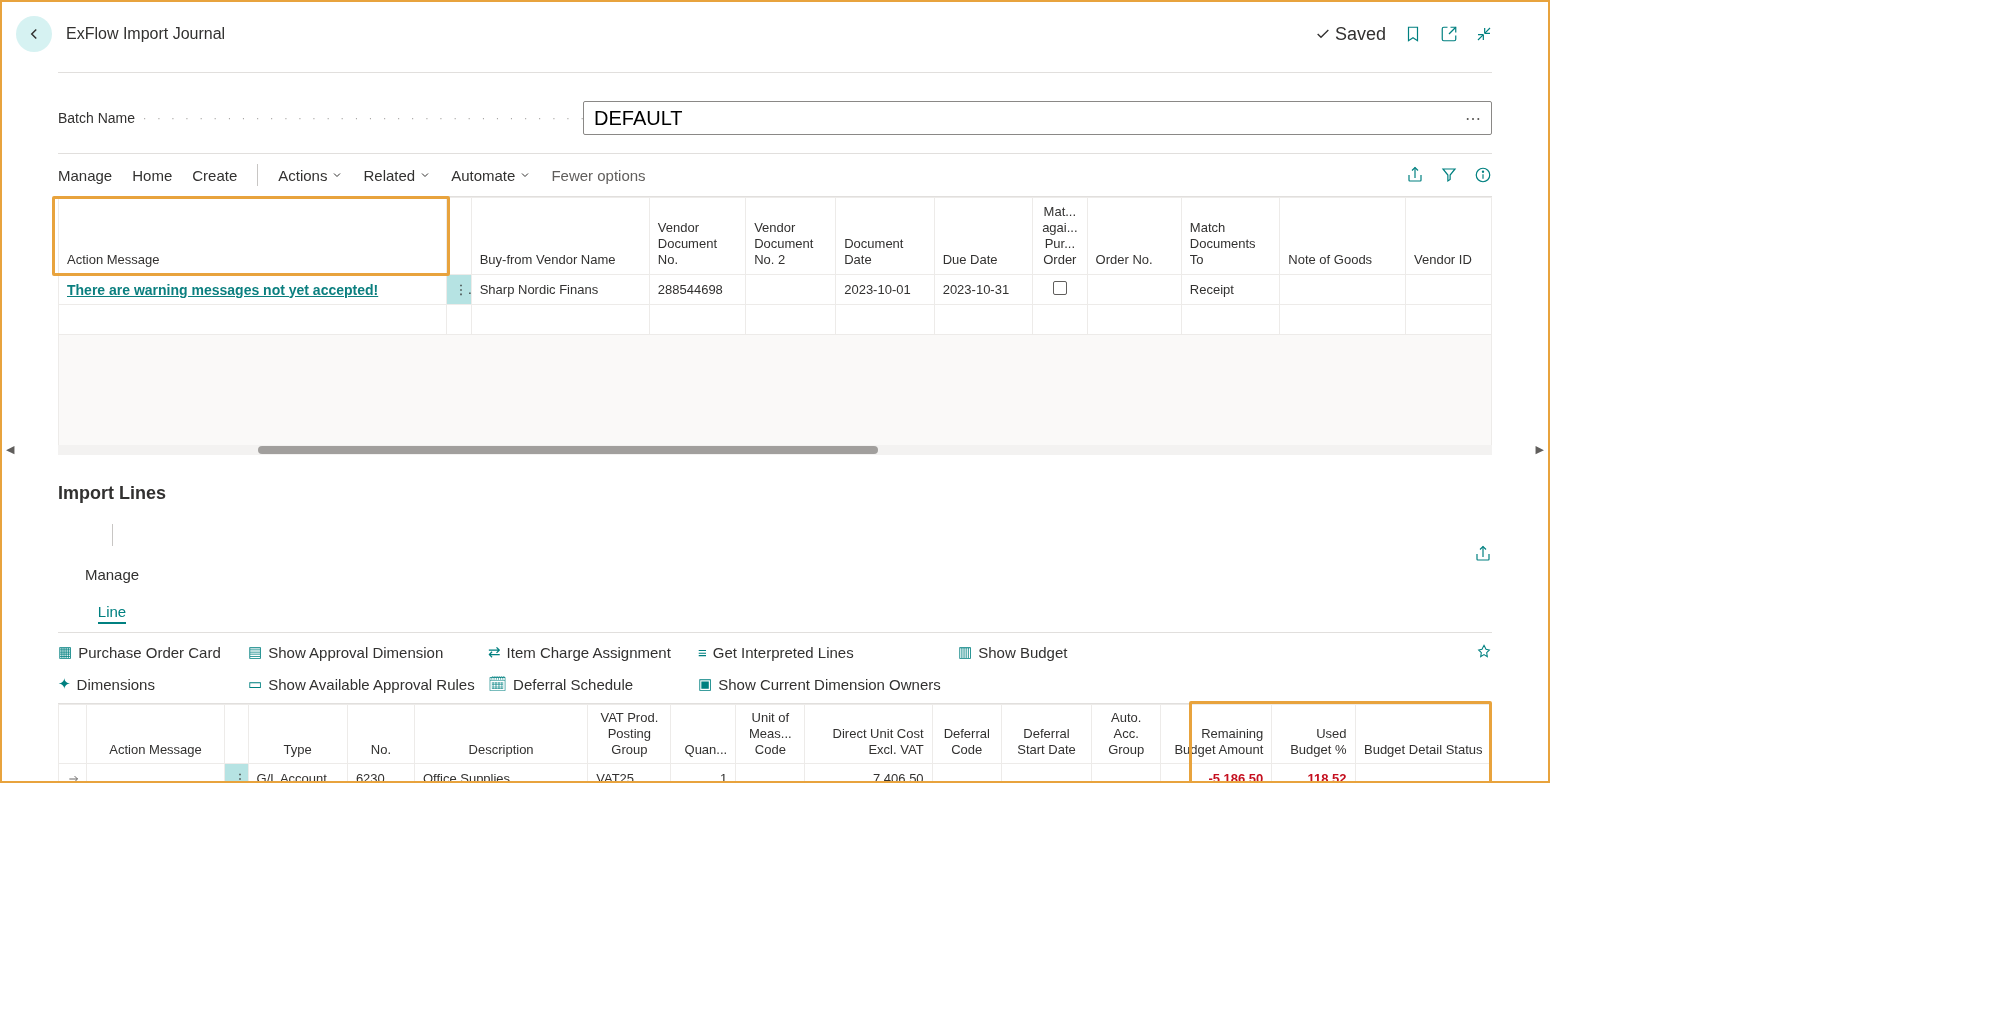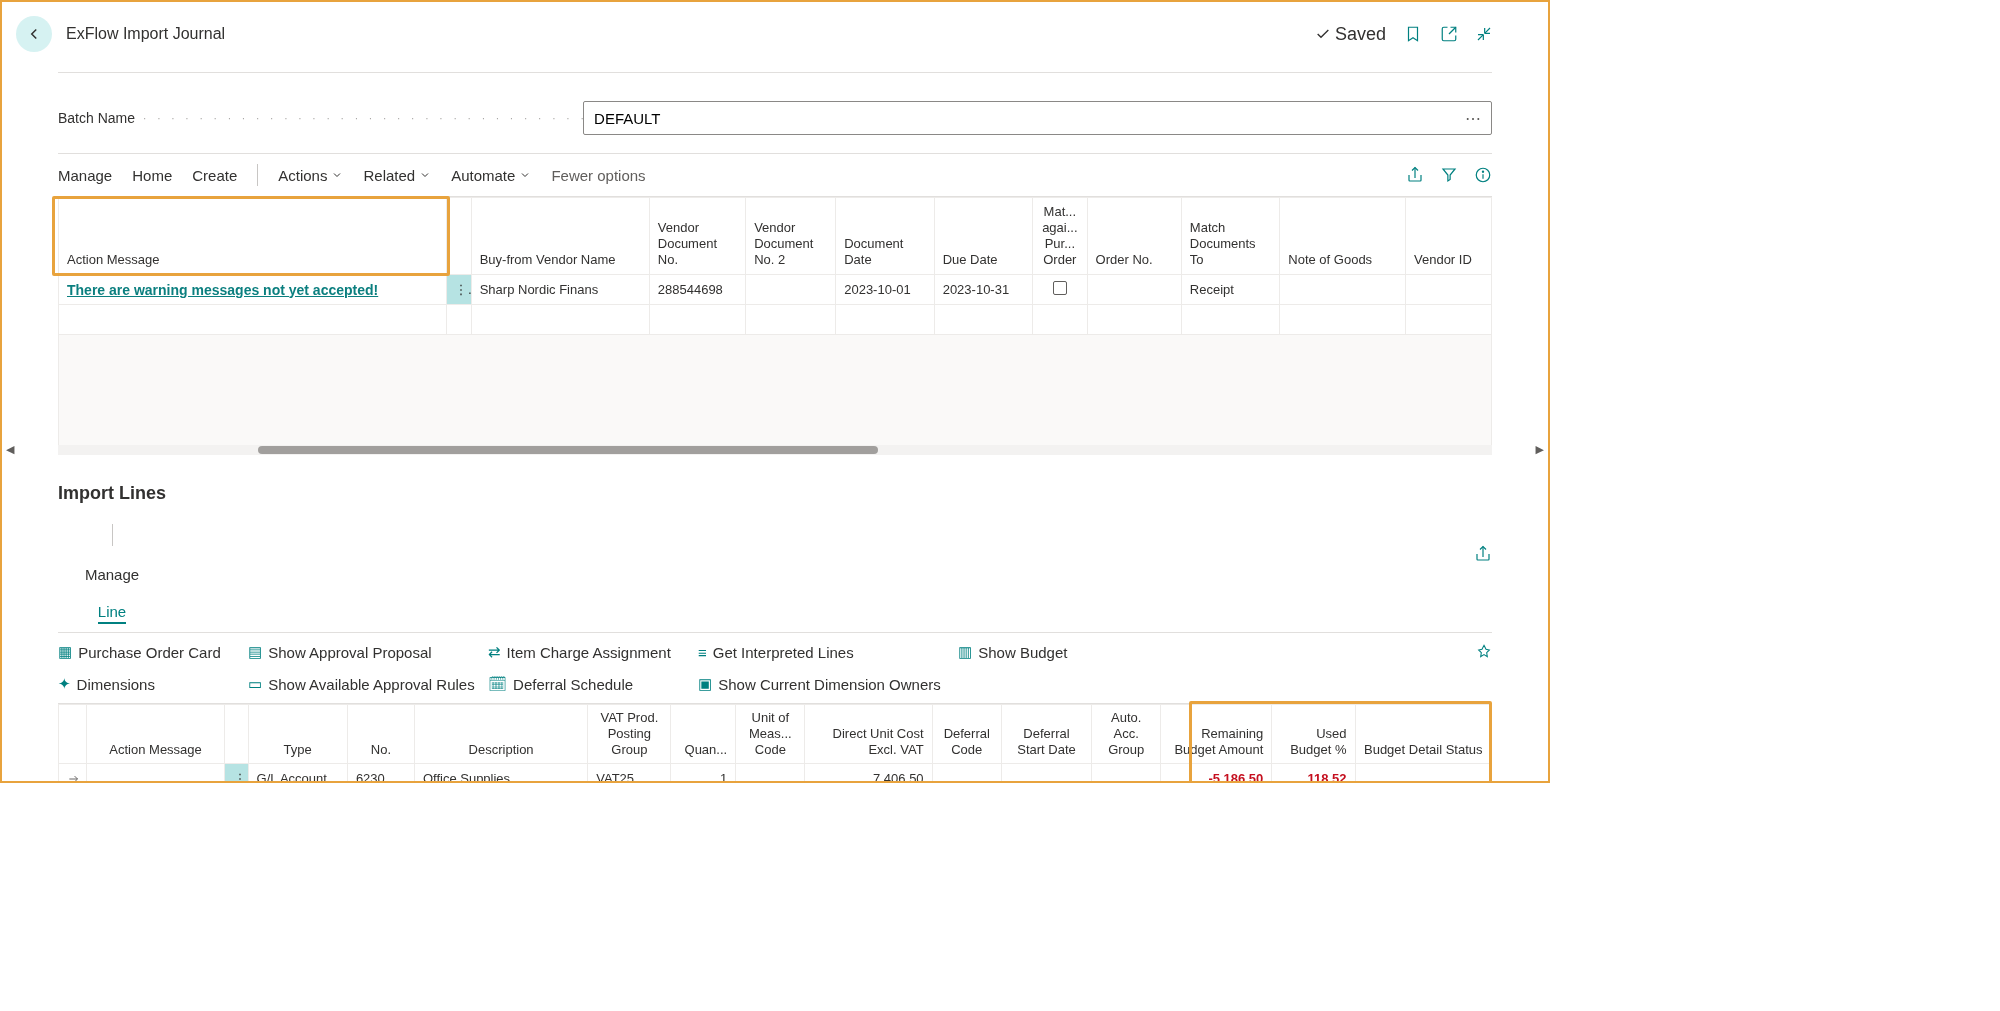--- a/index.html
+++ b/index.html
@@ -43,21 +43,21 @@
     flex: 0 0 auto;
     letter-spacing: 4px; color: #a19f9d; font-size: 10px;
     width: 440px; overflow: hidden; white-space: nowrap;
   }
   .batch-input-wrap {
     flex: 1; display: flex; align-items: center;
     border: 1px solid #8a8886; border-radius: 2px;
     height: 34px;
   }
   .batch-input {
-    flex: 1; border: none; outline: none; padding: 0 10px; font-size: 15px;
+    flex: 1; border: none; outline: none; padding: 0 10px; font-size: 20px;
     font-family: inherit; background: transparent;
   }
   .batch-lookup { padding: 0 10px; cursor: pointer; color: #605e5c; font-size: 16px; }
 
   
   .menubar {
     display: flex; align-items: center; justify-content: space-between;
     border-top: 1px solid #e1dfdd; border-bottom: 1px solid #e1dfdd;
     padding: 10px 0;
   }
@@ -336,21 +336,21 @@
     </span>
   </div>
 
   <div class="actions-grid">
     <span class="action-link">
         <span class="ic">▦</span>
         <span>Purchase Order Card</span>
       </span>
     <span class="action-link">
         <span class="ic">▤</span>
-        <span>Show Approval Proposal</span>
+        <span>Show Approval Dimension</span>
       </span>
     <span class="action-link">
         <span class="ic">⇄</span>
         <span>Item Charge Assignment</span>
       </span>
     <span class="action-link">
         <span class="ic">≡</span>
         <span>Get Interpreted Lines</span>
       </span>
     <span class="action-link">

